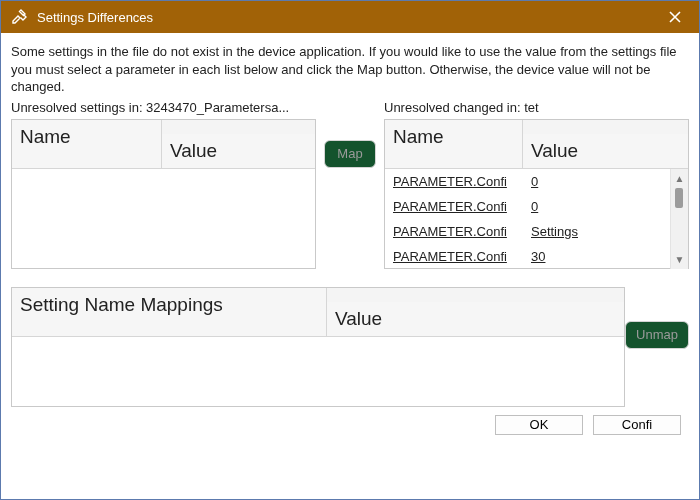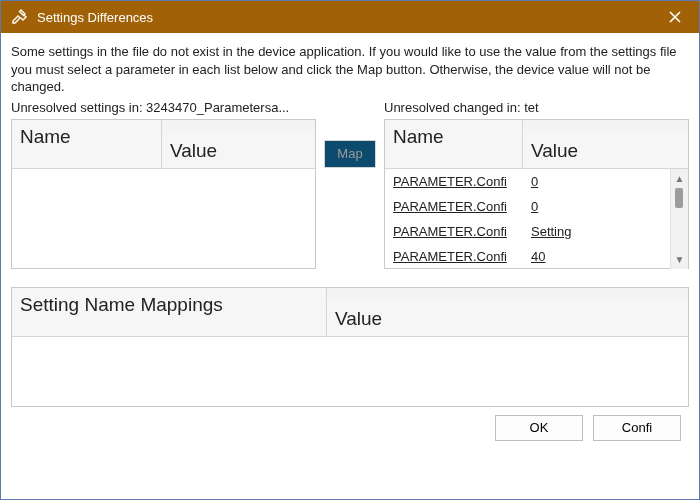--- a/index.html
+++ b/index.html
@@ -16,31 +16,31 @@
   .panel-label { font-size: 13px; margin-bottom: 4px; white-space: nowrap; overflow: hidden; text-overflow: ellipsis; }
   .tablebox { border: 1px solid #c9c9c9; background: #fff; height: 150px; display: flex; flex-direction: column; }
   .thead { display: flex; border-bottom: 1px solid #d6d6d6; background: #f4f4f4; }
   .thead .th { padding: 6px 8px; font-size: 19px; border-right: 1px solid #d6d6d6; background: #f6f6f6; }
   .thead .th:last-child { border-right: none; margin-top: 14px; }
   .tbody { flex: 1; overflow: hidden; position: relative; }
   .row { display: flex; }
   .cell { padding: 5px 8px; font-size: 13px; white-space: nowrap; overflow: hidden; text-overflow: ellipsis; text-decoration: underline; }
   .midcol { display: flex; align-items: center; justify-content: center; padding-top: 40px; }
   .btn { min-width: 52px; height: 28px; border: 1px solid #bfbfbf; background: #fdfdfd; padding: 0 10px; font-size: 13px; cursor: pointer; }
-  .btn.disabled { color: #9a9a9a; border-color: #d5d5d5; background: #0c4a6e; cursor: default; }
+  .btn.disabled { color: #9a9a9a; border-color: #d5d5d5; background: #14532d; cursor: default; border-radius: 6px; }
   .scroll { width: 18px; border-left: 1px solid #e3e3e3; background: #f1f1f1; display: flex; flex-direction: column; align-items: center; justify-content: space-between; padding: 4px 0; }
   .scroll .arrow { font-size: 10px; color: #777; cursor: pointer; }
   .scroll .thumb { width: 8px; height: 20px; background: #9c9c9c; border-radius: 2px; margin-top: 4px; }
   .right-tbody-wrap { flex: 1; display: flex; }
   .right-tbody { flex: 1; }
   .mapping-section { margin-top: 18px; display: flex; align-items: flex-start; }
   .mapping-table { flex: 1; border: 1px solid #c9c9c9; background: #fff; height: 120px; display: flex; flex-direction: column; }
   .unmap-col { display: flex; align-items: center; padding-top: 34px; }
   .footer { display: flex; justify-content: flex-end; gap: 10px; padding: 8px 8px 0 8px; }
-  .footer .btn { min-width: 88px; height: 26px; }
+  .footer .btn { min-width: 88px; height: 20px; }
   .left .thead .th:nth-child(1){ width: 150px; }
   .left .thead .th:nth-child(2){ flex:1; }
   .right .thead .th:nth-child(1){ width: 138px; }
   .right .thead .th:nth-child(2){ flex:1; }
   .right .row .cell:nth-child(1){ width:138px; }
   .right .row .cell:nth-child(2){ flex:1; }
   .mapping-table .thead .th:nth-child(1){ width: 315px; }
   .mapping-table .thead .th:nth-child(2){ flex:1; }
 </style>
 </head>
@@ -96,25 +96,25 @@
               <div class="row">
                 <div class="cell">PARAMETER.Confi</div>
                 <div class="cell">0</div>
               </div>
               <div class="row">
                 <div class="cell">PARAMETER.Confi</div>
                 <div class="cell">0</div>
               </div>
               <div class="row">
                 <div class="cell">PARAMETER.Confi</div>
-                <div class="cell">Setting</div>
+                <div class="cell">Settings</div>
               </div>
               <div class="row">
                 <div class="cell">PARAMETER.Confi</div>
-                <div class="cell">40</div>
+                <div class="cell">30</div>
               </div>
             </div>
             <div class="scroll">
               <div>
                 <div class="arrow">▲</div>
                 <div class="thumb"></div>
               </div>
               <div class="arrow">▼</div>
             </div>
           </div>
@@ -123,20 +123,23 @@
     </div>
 
     <div class="mapping-section">
       <div class="mapping-table">
         <div class="thead">
           <div class="th">Setting Name Mappings</div>
           <div class="th">Value</div>
         </div>
         <div class="tbody"></div>
       </div>
+      <div class="unmap-col">
+        <button class="btn disabled">Unmap</button>
+      </div>
     </div>
 
     <div class="footer">
       <button class="btn">OK</button>
       <button class="btn">Confi</button>
     </div>
   </div>
 </div>
 
 </body></html>

